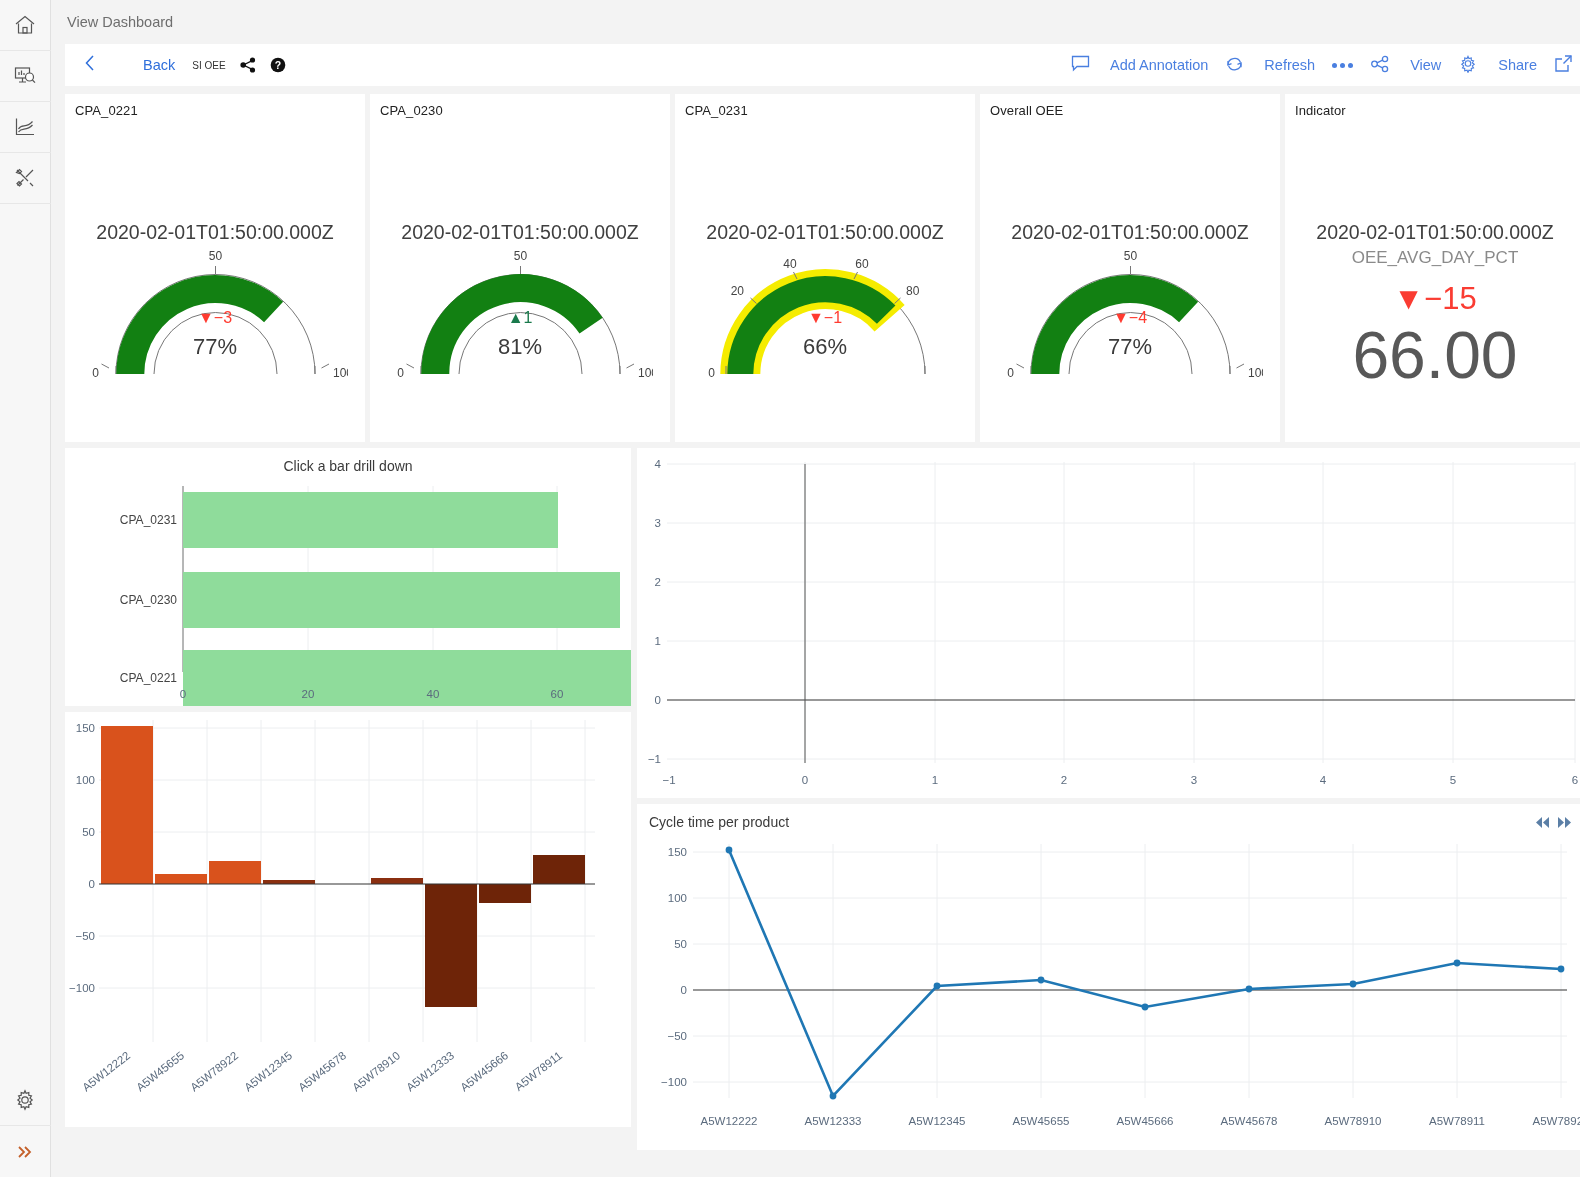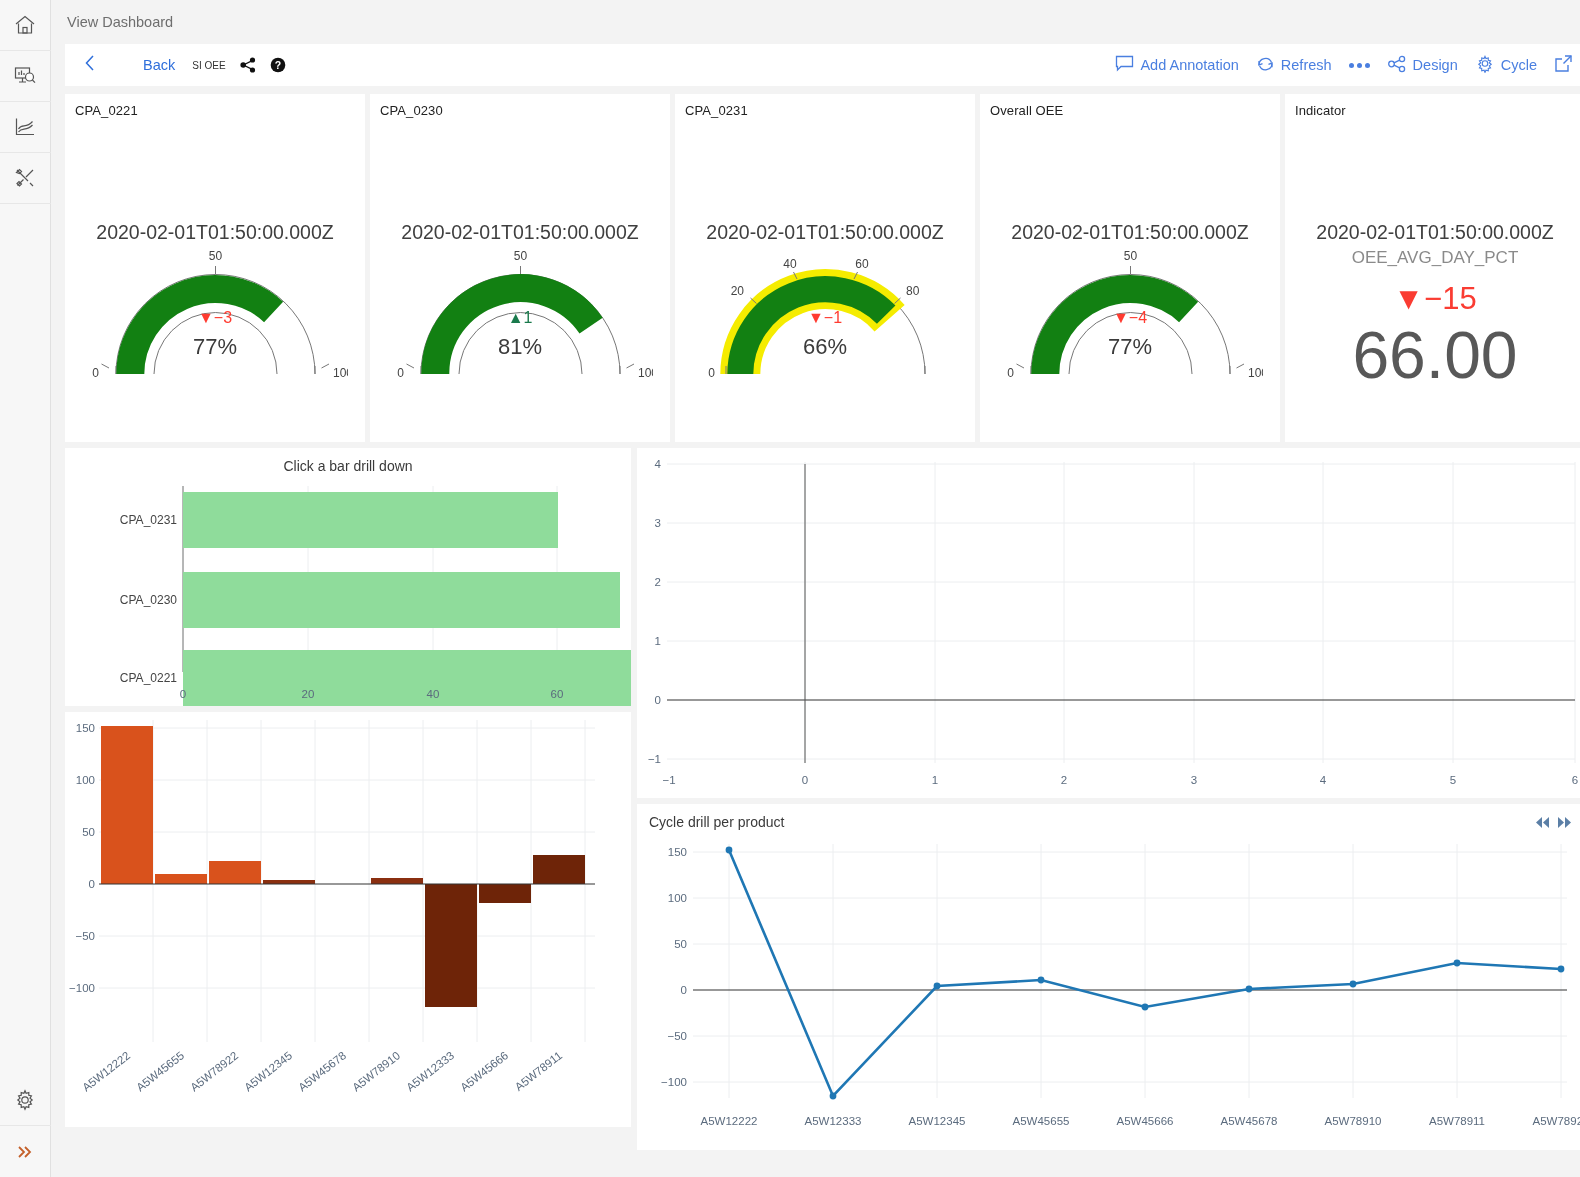--- a/index.html
+++ b/index.html
@@ -40,21 +40,21 @@
     height: 42px; background: #ffffff;
     display: flex; align-items: center; justify-content: space-between;
     padding: 0 12px 0 18px; flex: 0 0 42px;
   }
   .tb-left { display: flex; align-items: center; gap: 8px; }
   .tb-back { display: flex; align-items: center; gap: 7px; cursor: pointer; }
   .tb-back-label { color: #2f6fdb; font-size: 14.5px; margin-left: 40px; }
   .tb-dash-name { color: #333; font-size: 10px; margin-left: 9px; }
   .tb-ico-black { display: flex; align-items: center; margin-left: 6px; }
   .tb-right { display: flex; align-items: center; gap: 17px; color: #4a7fe0; }
-  .tb-btn { display: flex; align-items: center; gap: 6px; color: #4a7fe0; font-size: 14.5px; cursor: pointer; }
+  .tb-btn { display: flex; align-items: center; gap: 20px; color: #4a7fe0; font-size: 14.5px; cursor: pointer; }
   .tb-dots { display: flex; gap: 3px; align-items: center; cursor: pointer; }
   .tb-dots i { width: 5px; height: 5px; background: #4a7fe0; border-radius: 50%; display: block; }
 
   
   .board { flex: 1 1 auto; padding: 8px 14px 6px 14px; overflow: hidden; }
   .row-kpi { display: flex; gap: 5px; height: 348px; }
   .card {
     background: #fff; position: relative; overflow: hidden;
   }
   .card-title { font-size: 13px; color: #222; padding: 9px 0 0 10px; letter-spacing: .1px; }
@@ -226,30 +226,30 @@
         <div class="tb-btn">
           <span>
             <svg width="20" height="18" viewBox="0 0 20 18" fill="none" stroke="#4a7fe0" stroke-width="1.3">
               <circle cx="15" cy="4" r="2.6"></circle>
                 <circle cx="15" cy="14" r="2.6"></circle>
                 <circle cx="4.5" cy="9" r="2.8"></circle>
               <path d="M7 7.8 L12.6 5.1"></path>
                 <path d="M7 10.2 L12.6 12.9"></path>
             </svg>
           </span>
-          <span>Design</span>
+          <span>View</span>
         </div>
         <div class="tb-btn">
           <span>
             <svg width="20" height="19" viewBox="0 0 22 22" fill="none" stroke="#4a7fe0" stroke-width="1.3">
               <circle cx="11" cy="11" r="3.2"></circle>
               <path d="M11 2.8 L12.1 5.3 L14.8 4.6 L14.8 7.3 L17.4 7.9 L16 10.2 L18.2 12 L16 13.8 L17.4 16.1 L14.8 16.7 L14.8 19.4 L12.1 18.7 L11 21.2 L9.9 18.7 L7.2 19.4 L7.2 16.7 L4.6 16.1 L6 13.8 L3.8 12 L6 10.2 L4.6 7.9 L7.2 7.3 L7.2 4.6 L9.9 5.3 Z"></path>
             </svg>
           </span>
-          <span>Cycle</span>
+          <span>Share</span>
         </div>
         <div class="tb-btn">
           <span>
             <svg width="19" height="19" viewBox="0 0 19 19" fill="none" stroke="#4a7fe0" stroke-width="1.4">
               <path d="M11 2 H17 V8"></path>
                 <path d="M17 2 L9.5 9.5"></path>
                 <path d="M14 11 V17 H2 V5 H8"></path>
             </svg>
           </span>
         </div>
@@ -497,21 +497,21 @@
                 <text class="tick-lbl" x="557" y="336" text-anchor="middle">3</text>
                 <text class="tick-lbl" x="686" y="336" text-anchor="middle">4</text>
                 <text class="tick-lbl" x="816" y="336" text-anchor="middle">5</text>
                 <text class="tick-lbl" x="938" y="336" text-anchor="middle">6</text>
               </g>
             </svg>
           </div>
 
           <div class="chart-card" style="height:352px">
             <div class="chart-head">
-              <div class="chart-head-title">Cycle drill per product</div>
+              <div class="chart-head-title">Cycle time per product</div>
               <div class="pager">
                 <span>
                   <svg width="17" height="15" viewBox="0 0 17 15">
                       <path d="M8 2 L2 7.5 L8 13 Z" fill="#5b7fa6"></path>
                       <path d="M15 2 L9 7.5 L15 13 Z" fill="#5b7fa6"></path>
                     </svg>
                 </span>
                 <span>
                   <svg width="17" height="15" viewBox="0 0 17 15">
                       <path d="M2 2 L8 7.5 L2 13 Z" fill="#5b7fa6"></path>

